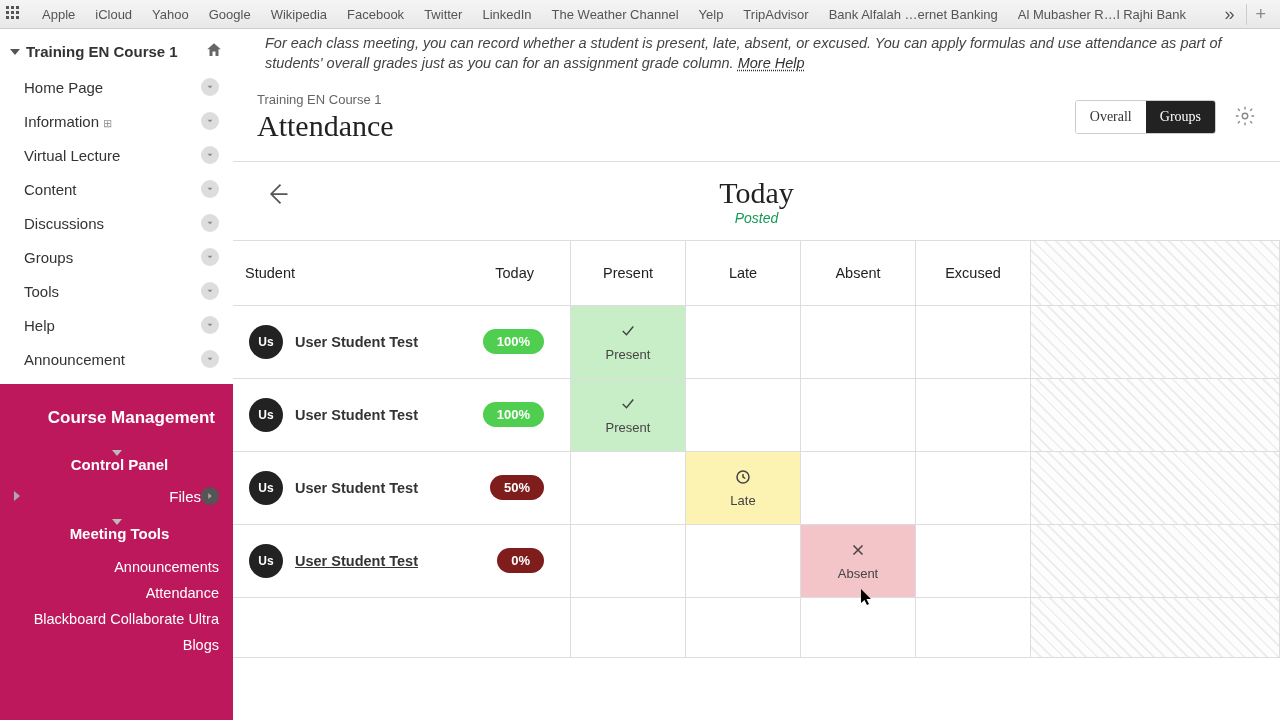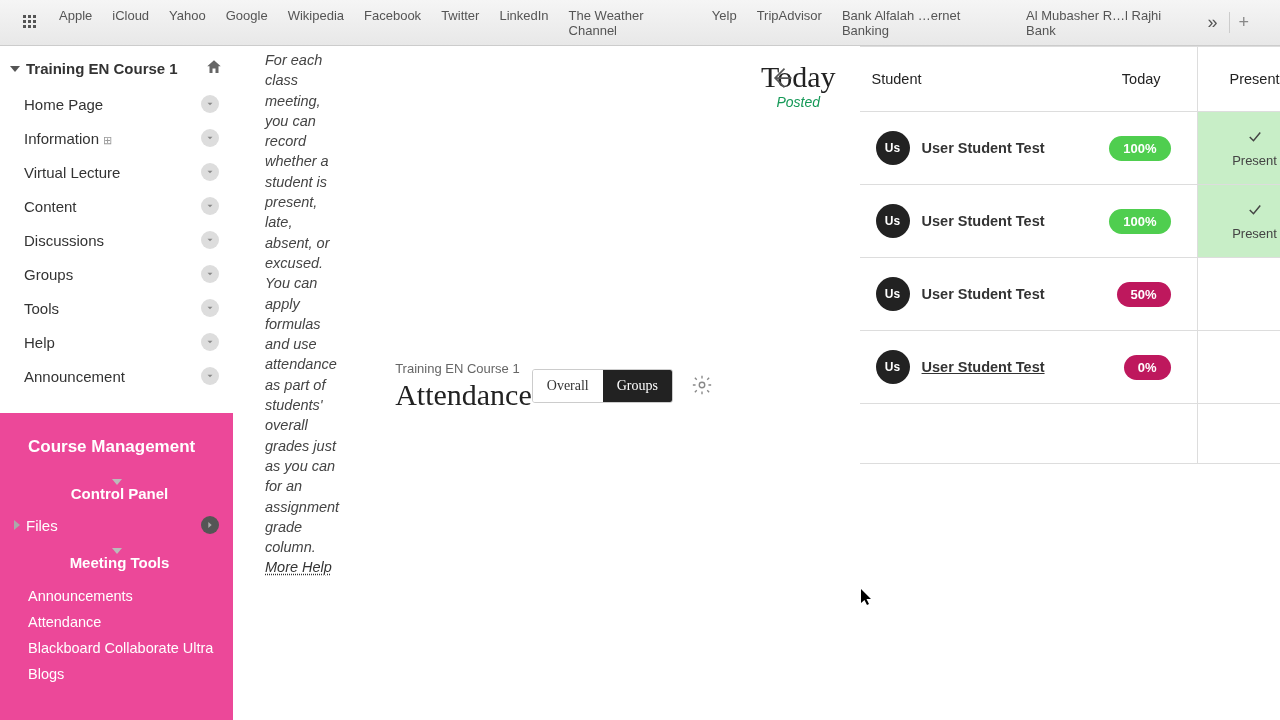--- a/index.html
+++ b/index.html
@@ -1,57 +1,57 @@
 <!DOCTYPE html>
 <html><head>
 <meta charset="utf-8">
 <style>
 * { margin: 0; padding: 0; box-sizing: border-box; }
 body { font-family: -apple-system, BlinkMacSystemFont, "Segoe UI", Helvetica, Arial, sans-serif; font-size: 14px; color: #333; overflow: hidden; }
 
 
 .bookmarks-bar {
-  height: 46px;
+  height: 29px;
   background: linear-gradient(#f5f5f5, #e8e8e8);
   border-bottom: 1px solid #ccc;
   display: flex;
   align-items: center;
-  padding: 0 23px;
+  padding: 0 6px;
 }
 .app-grid-icon {
   width: 16px; height: 16px;
   display: grid; grid-template-columns: repeat(3,3px); grid-template-rows: repeat(3,3px); gap: 2px;
   margin-right: 10px;
 }
 .app-grid-icon span { background: #555; }
 .bookmark-link { color: #555; padding: 0 10px; font-size: 13px; cursor: pointer; }
 .bookmark-more { color: #555; font-size: 18px; padding: 0 8px; cursor: pointer; }
 .new-tab-btn { color: #888; font-size: 18px; padding: 0 8px; cursor: pointer; border-left: 1px solid #ccc; margin-left: 4px; }
 
 
 .app { display: flex; height: calc(100vh - 29px); border-radius: 7px; }
 .sidebar { width: 233px; background: #fff; display: flex; flex-direction: column; overflow: hidden; }
-.main { flex: 1; background: #fff; display: flex; overflow: hidden; }
+.main { flex: 1; background: #fff; display: flex; flex-direction: column; overflow: hidden; }
 
 
 .course-title-row { display: flex; align-items: center; padding: 12px 10px 8px 10px; }
 .tri { width: 0; height: 0; display: inline-block; }
 .tri-down { border-left: 5px solid transparent; border-right: 5px solid transparent; border-top: 6px solid #555; }
 .tri-right { border-top: 5px solid transparent; border-bottom: 5px solid transparent; border-left: 6px solid #aaa; }
 .course-title { font-weight: 700; font-size: 15px; color: #333; margin-left: 6px; flex: 1; }
 .home-icon svg { width: 18px; height: 18px; fill: #666; }
 
 .nav-list { list-style: none; padding: 0 8px; }
 .nav-item { display: flex; align-items: center; justify-content: space-between; padding: 8px 6px 8px 16px; cursor: pointer; font-size: 15px; color: #333; }
 .nav-item .chev-circle { width: 18px; height: 18px; border-radius: 50%; background: #ddd; display: flex; align-items: center; justify-content: center; }
 .nav-item .chev-circle svg { width: 10px; height: 10px; fill: #888; }
 .nav-item .tiny-icon { font-size: 11px; color: #999; margin-left: 4px; }
 
 
-.sidebar-dark { background: #ec4899; color: #fff; flex: 1; padding-top: 14px; margin-top: 20px; }
+.sidebar-dark { background: #be185d; color: #fff; flex: 1; padding-top: 14px; margin-top: 8px; text-align: right; }
 .cm-heading { font-weight: 700; font-size: 17px; padding: 10px 18px 14px 28px; }
 .cp-row { display: flex; align-items: center; padding: 8px 14px; flex-direction: column; }
 .cp-label { font-weight: 700; font-size: 15px; margin-left: 6px; flex: 1; }
 .cp-row .tri-down { border-top-color: #bbb; }
 .files-row { display: flex; align-items: center; padding: 6px 14px; }
 .files-row .label { margin-left: 6px; font-size: 15px; flex: 1; }
 .files-row .circle-arrow { width: 18px; height: 18px; border-radius: 50%; background: #555; display: flex; align-items: center; justify-content: center; }
 .files-row .circle-arrow svg { width: 10px; height: 10px; fill: #aaa; }
 .tool-list { list-style: none; padding: 4px 0; }
 .tool-item { padding: 5px 14px 5px 28px; font-size: 14.5px; cursor: pointer; }
@@ -86,21 +86,21 @@
 .col-extra { flex: 1; background: repeating-linear-gradient(45deg, #fdfdfd, #fdfdfd 6px, #eee 6px, #eee 8px); border-right: 1px solid #ddd; }
 .att-row.header .col-student, .att-row.header .col-status { padding: 24px 12px; font-size: 14.5px; color: #222; background: #fff; }
 .att-row.header .col-student { justify-content: flex-start; }
 
 .att-row.data { height: 73px; }
 .avatar { width: 34px; height: 34px; border-radius: 50%; background: #222; color: #fff; display: flex; align-items: center; justify-content: center; font-size: 12px; font-weight: 600; margin-right: 12px; }
 .student-name { font-weight: 600; font-size: 14.5px; flex: 1; }
 .student-name.underlined { text-decoration: underline; }
 .score-pill { border-radius: 16px; padding: 5px 14px; font-weight: 700; font-size: 13px; }
 .score-pill.green { background: #4fce4f; color: #fff; }
-.score-pill.red { background: #be185d; color: #fff; }
+.score-pill.red { background: #7f1d1d; color: #fff; }
 .col-student .score-pill { margin-right: 10px; }
 
 .col-status.present-cell { background: #c8eec7; }
 .col-status.late-cell { background: #fcf2b2; }
 .col-status.absent-cell { background: #f4c5c8; }
 .status-icon svg { width: 18px; height: 18px; stroke: #444; fill: none; stroke-width: 2; }
 .status-label { font-size: 13px; color: #444; margin-top: 4px; }
 
 .cursor { position: absolute; width: 14px; height: 18px; pointer-events: none; }
 .cursor svg { width: 14px; height: 18px; fill: #000; }

